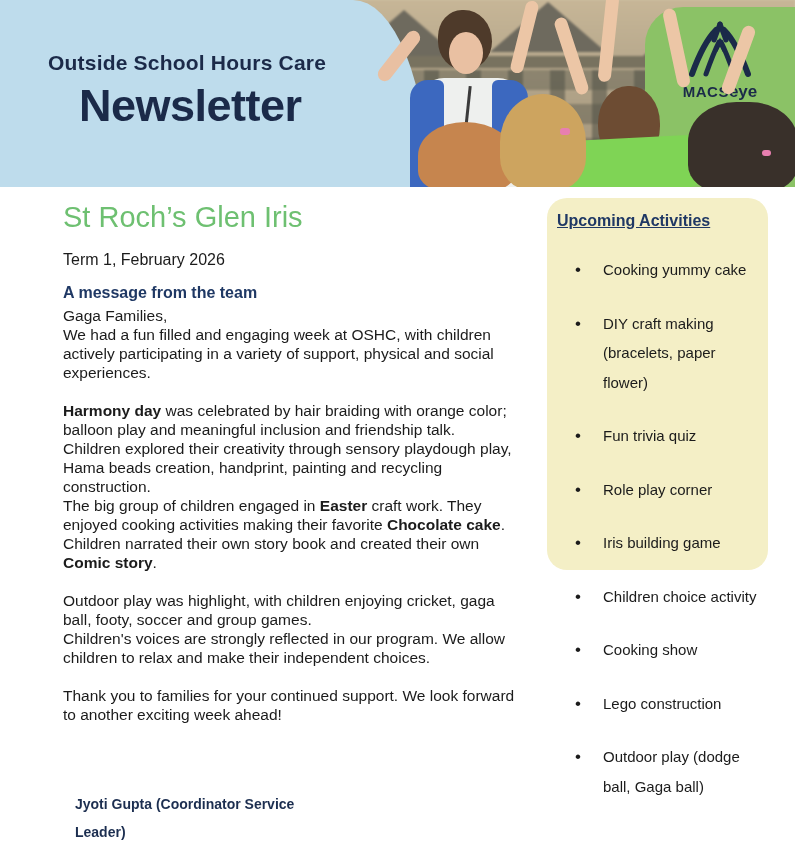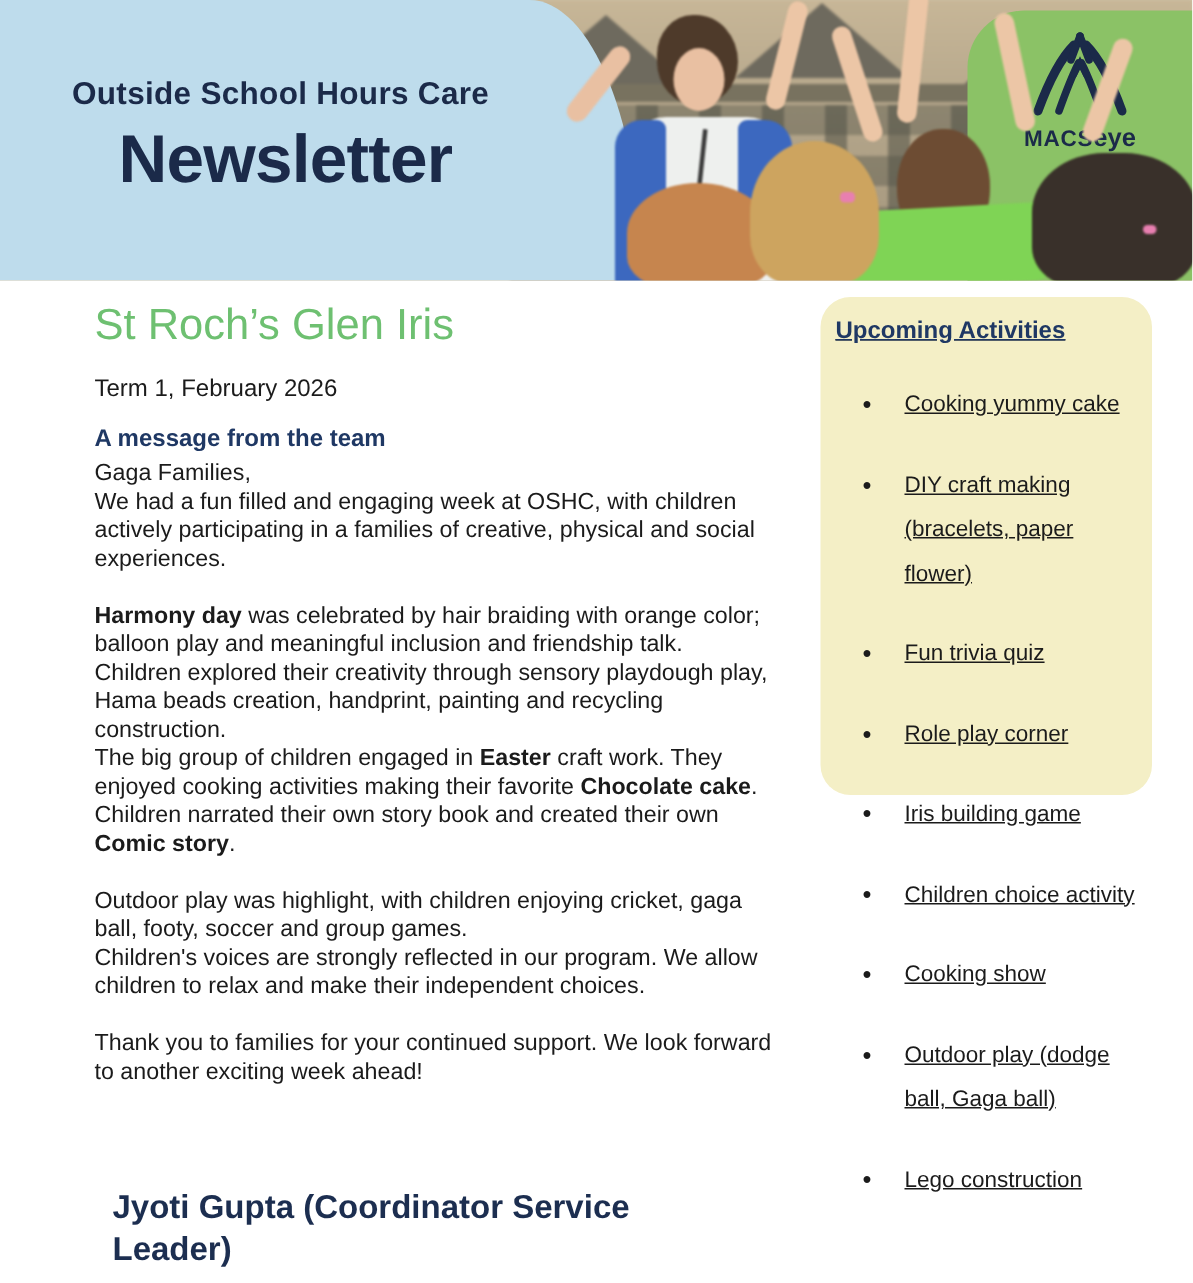--- a/index.html
+++ b/index.html
@@ -61,26 +61,26 @@
     color:var(--navy,#1b2a49);letter-spacing:-.5px;margin-left:32px;}
 
   
   .main{position:absolute;left:63px;top:200px;width:472px;}
   .site-title{font-size:29px;line-height:34px;font-weight:400;color:var(--title-green,#6ec071);margin:0 0 16px;}
   .term{font-size:16px;line-height:19px;margin:0 0 14px;color:#1b1b1b;}
   .msg-head{font-size:16px;line-height:19px;font-weight:700;color:var(--heading-navy,#1f3864);margin:0 0 4px;}
   .body-p{font-size:15.5px;line-height:19px;margin:0 0 19px;color:#1b1b1b;}
   .body-p strong{font-weight:700;}
 
-  .signature{position:absolute;left:75px;top:791px;width:430px;font-size:22px;line-height:27.5px;
+  .signature{position:absolute;left:75px;top:791px;width:430px;font-size:14px;line-height:27.5px;
     font-weight:700;color:#1c2e50;}
 
   
-  .sidebar{position:absolute;left:547px;top:198px;width:221px;height:332px;box-sizing:border-box;
-    background:var(--sidebar-cream,#f4efc6);border-radius:20px;padding:13px 8px 0 8px;text-decoration:underline;}
+  .sidebar{position:absolute;left:547px;top:198px;width:221px;height:372px;box-sizing:border-box;
+    background:var(--sidebar-cream,#f4efc6);border-radius:20px;padding:13px 8px 0 8px;}
   .sb-head{font-size:16px;line-height:20px;font-weight:700;color:var(--heading-navy,#1f3864);
     text-decoration:underline;margin:0 0 0 2px;}
   .sb-list{list-style:none;margin:8px 0 0;padding:0;}
   .sb-list li{position:relative;padding-left:48px;font-size:15px;line-height:29.5px;color:#1b1b1b;margin-top:24px;}
   .sb-list li::before{content:"\2022";position:absolute;left:20px;top:0;font-size:17px;}
 </style>
 </head>
 <body>
 
 <div class="page">
@@ -138,37 +138,37 @@
 
     <div class="kicker">Outside School Hours Care</div>
     <div class="big-title">Newsletter</div>
   </div>
 
   <div class="main">
     <h1 class="site-title">St Roch’s Glen Iris</h1>
     <div class="term">Term 1, February 2026</div>
     <div class="msg-head">A message from the team</div>
     <div>
-        <p class="body-p"><span>Gaga Families,</span><br><span>We had a fun filled and engaging week at OSHC, with children</span><br><span>actively participating in a families of creative, physical and social</span><br><span>experiences.</span></p>
+        <p class="body-p"><span>Gaga Families,</span><br><span>We had a fun filled and engaging week at OSHC, with children</span><br><span>actively participating in a variety of support, physical and social</span><br><span>experiences.</span></p>
         <p class="body-p"><strong>Harmony day</strong><span> was celebrated by hair braiding with orange color;</span><br><span>balloon play and meaningful inclusion and friendship talk.</span><br><span>Children explored their creativity through sensory playdough play,</span><br><span>Hama beads creation, handprint, painting and recycling</span><br><span>construction.</span><br><span>The big group of children engaged in </span><strong>Easter</strong><span> craft work. They</span><br><span>enjoyed cooking activities making their favorite </span><strong>Chocolate cake</strong><span>.</span><br><span>Children narrated their own story book and created their own</span><br><strong>Comic story</strong><span>.</span></p>
         <p class="body-p"><span>Outdoor play was highlight, with children enjoying cricket, gaga</span><br><span>ball, footy, soccer and group games.</span><br><span>Children's voices are strongly reflected in our program. We allow</span><br><span>children to relax and make their independent choices.</span></p>
         <p class="body-p"><span>Thank you to families for your continued support. We look forward</span><br><span>to another exciting week ahead!</span></p>
       </div>
   </div>
 
   <div class="signature">Jyoti Gupta (Coordinator Service<br>Leader)</div>
 
   <div class="sidebar">
     <div class="sb-head">Upcoming Activities</div>
     <ul class="sb-list">
         <li>Cooking yummy cake</li>
         <li>DIY craft making (bracelets, paper flower)</li>
         <li>Fun trivia quiz</li>
         <li>Role play corner</li>
         <li>Iris building game</li>
         <li>Children choice activity</li>
         <li>Cooking show</li>
+        <li>Lego construction</li>
         <li>Outdoor play (dodge ball, Gaga ball)</li>
-        <li>Lego construction</li>
       </ul>
   </div>
 
 </div>
 
 </body></html>

